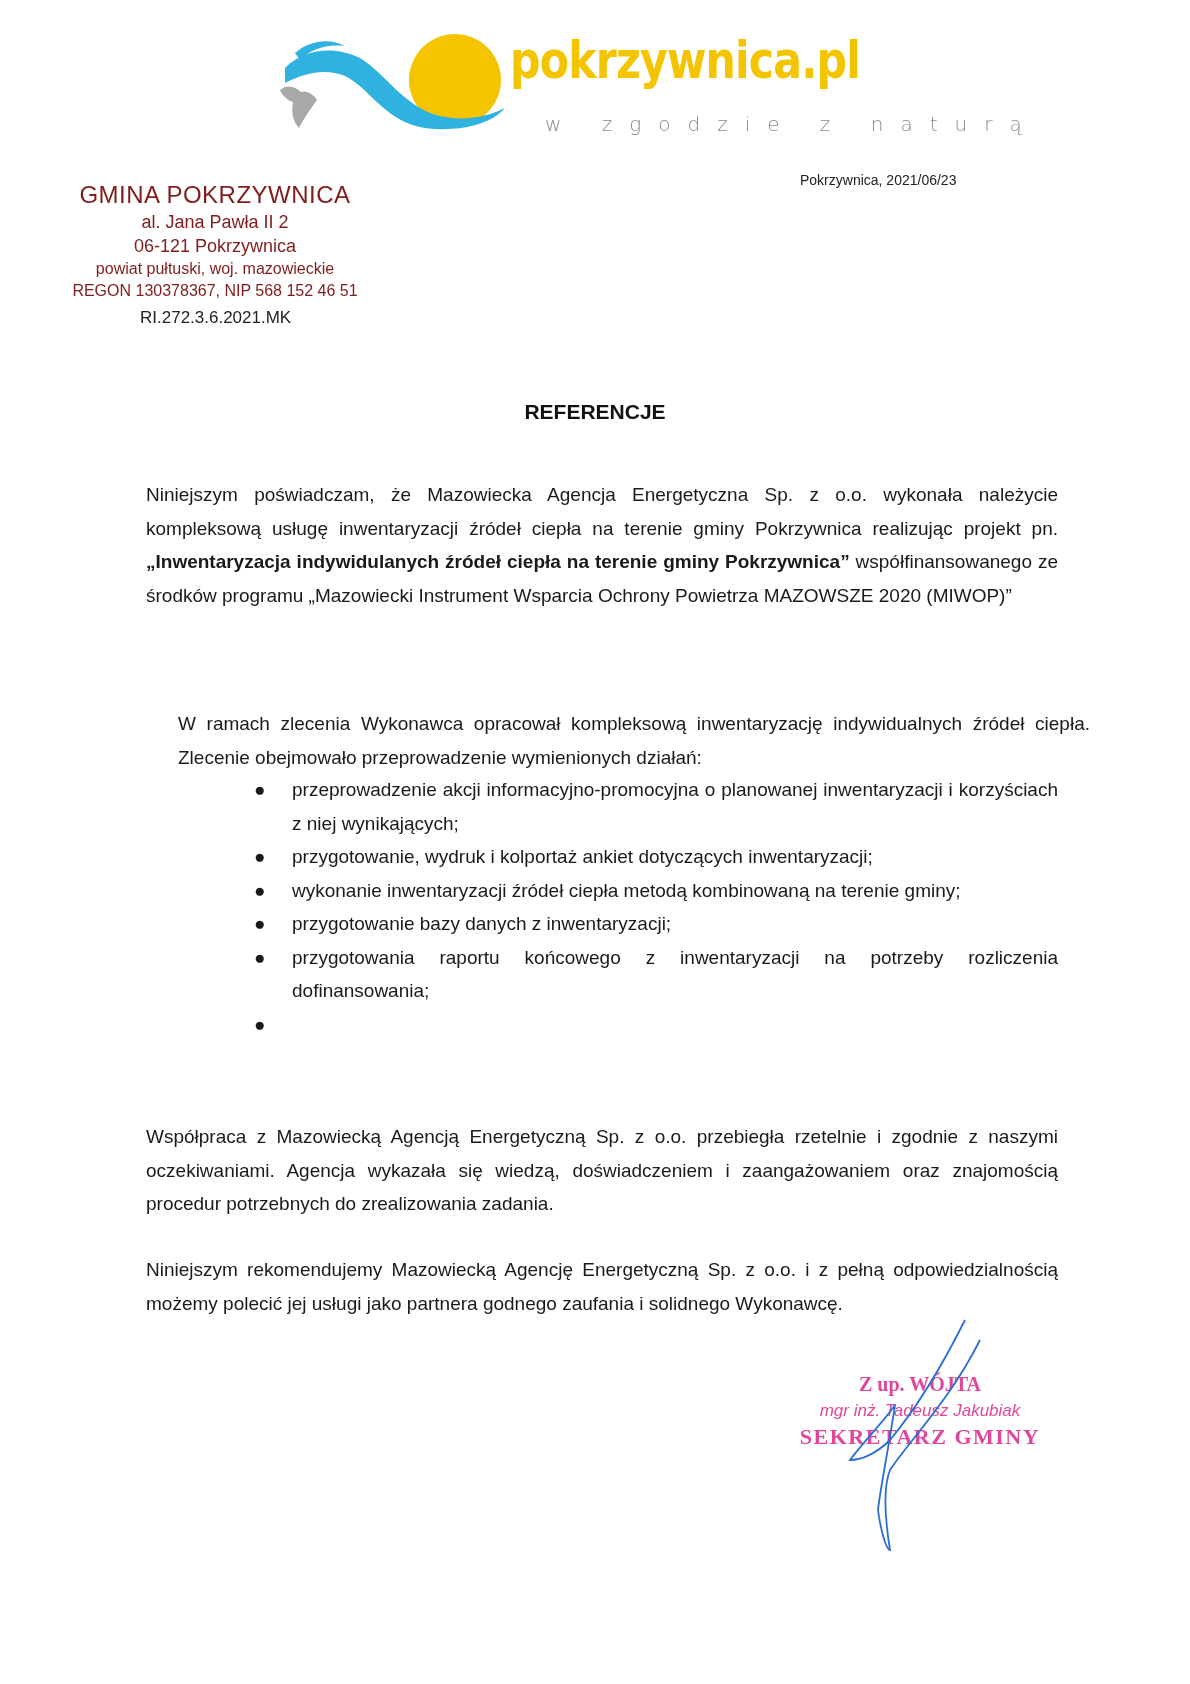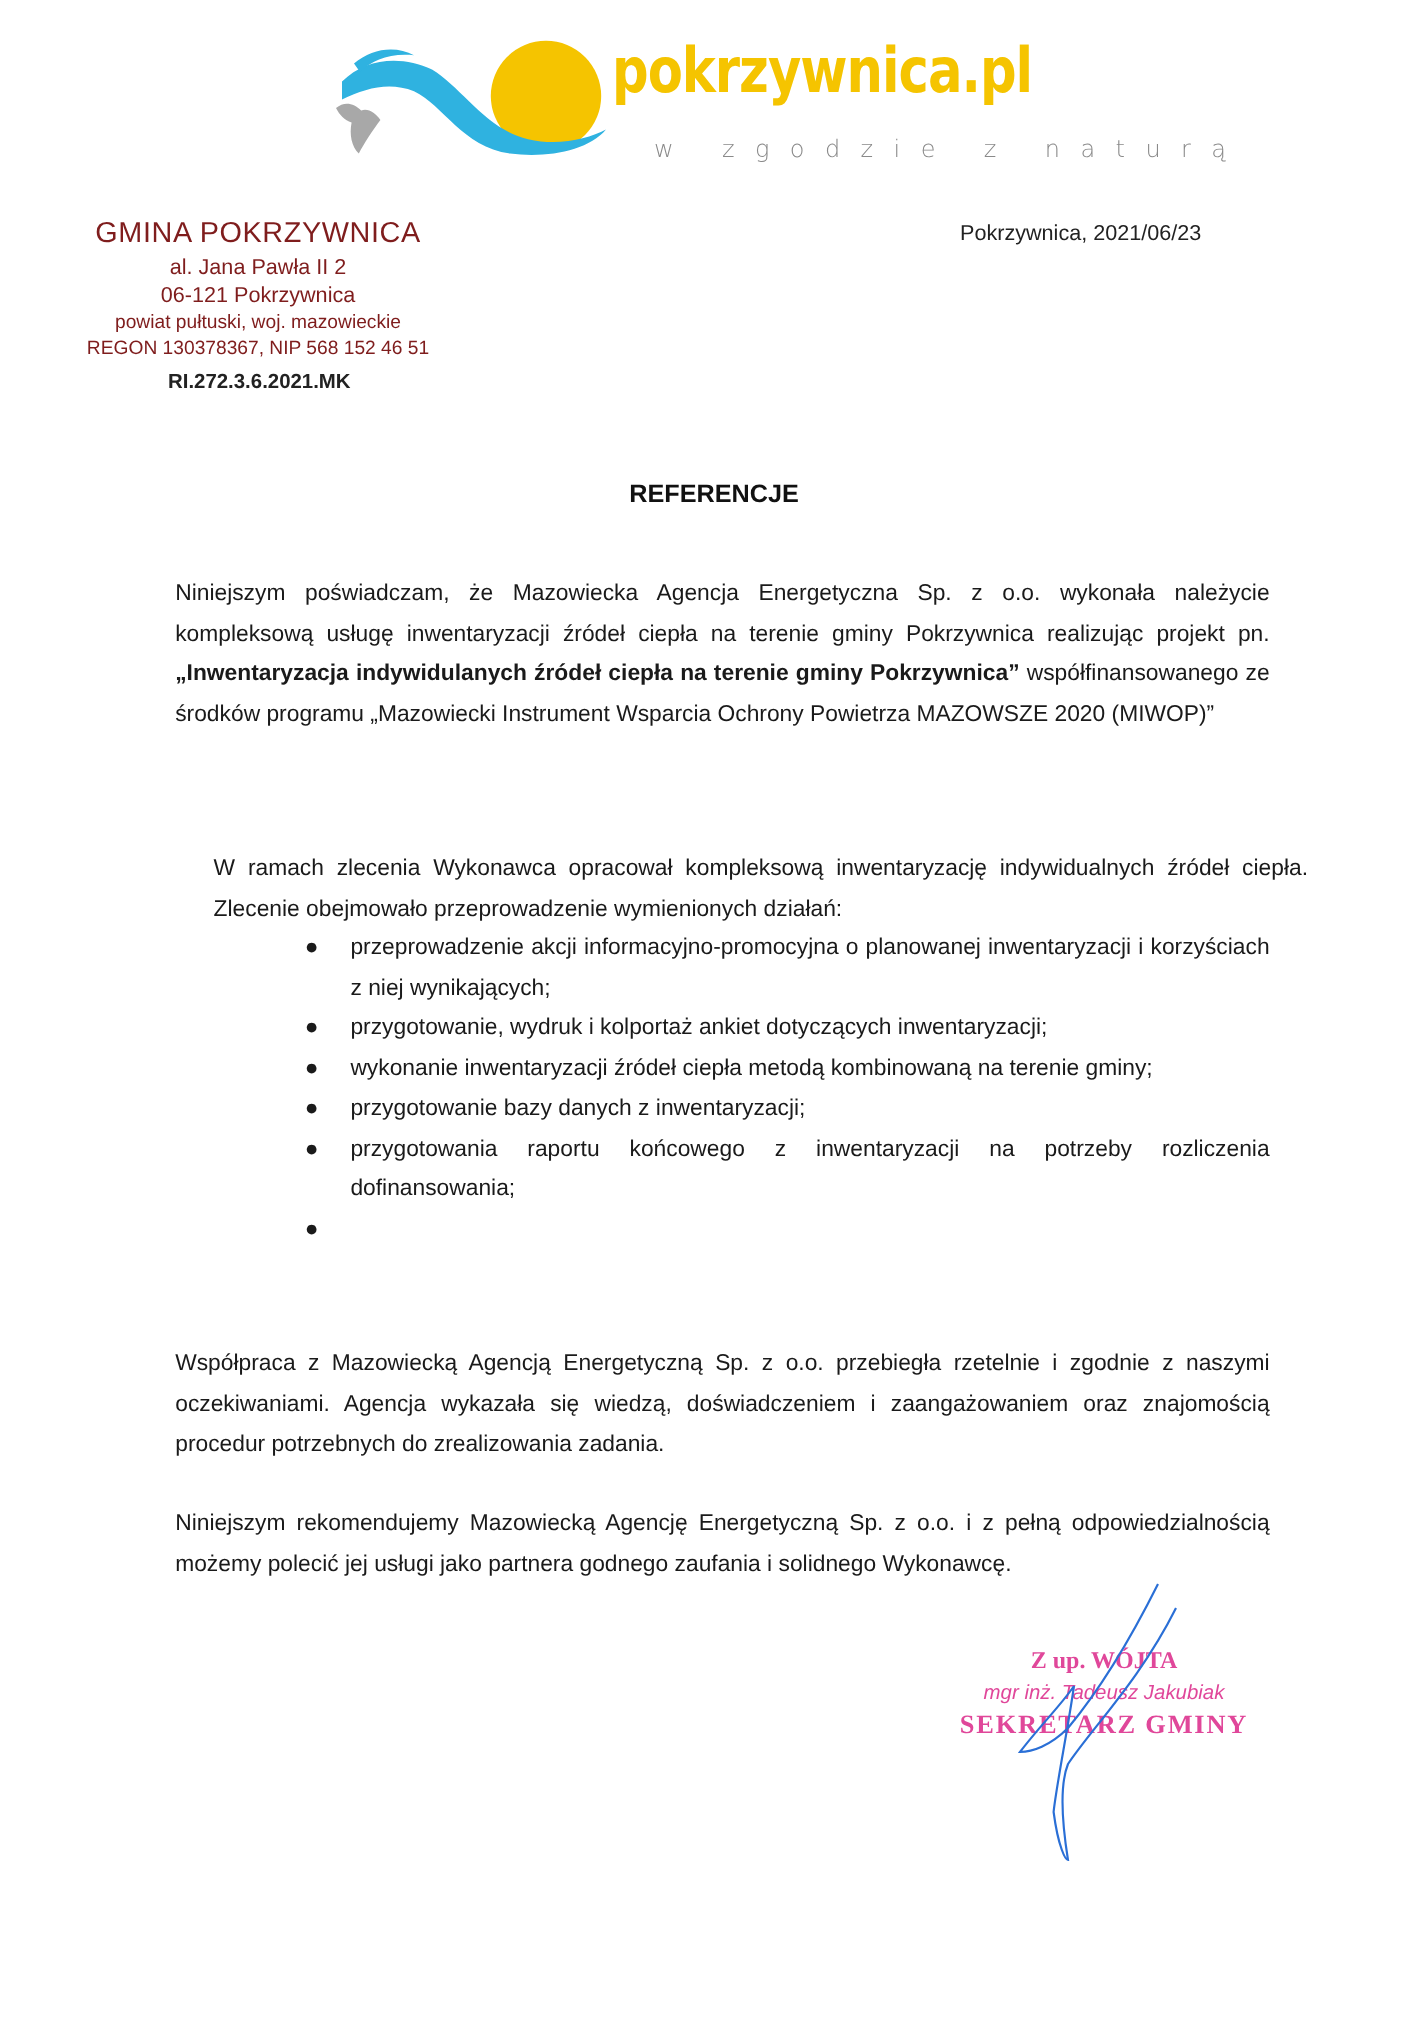--- a/index.html
+++ b/index.html
@@ -5,22 +5,22 @@
   html, body { margin:0; padding:0; background:#ffffff; }
   body { width:1190px; height:1684px; position:relative; overflow:hidden; font-family:"Liberation Sans", sans-serif; color:#1a1a1a; }
   .abs { position:absolute; }
   .logo-svg { left:265px; top:28px; }
   .logo-name { left:510px; top:30px; font-family:"DejaVu Sans", sans-serif; font-weight:bold; font-size:52px; color:#f5c400; letter-spacing:-1px; transform:scaleX(0.82); transform-origin:left top; }
   .logo-tag { left:545px; top:112px; font-family:"DejaVu Sans", sans-serif; font-size:20px; color:#8a8a8a; letter-spacing:17px; font-weight:200; }
   .stamp { left:50px; top:180px; width:330px; text-align:center; color:#7f1d1d; font-family:"Liberation Sans", sans-serif; }
   .stamp .t1 { font-size:24px; font-weight:normal; letter-spacing:0.5px; line-height:30px; }
   .stamp .t2 { font-size:18px; line-height:24px; }
   .stamp .t3 { font-size:16px; line-height:22px; }
-  .ref-no { left:140px; top:308px; font-size:17px; color:#222;font-weight:bold; }
-  .date { left:800px; top:184px; font-size:18px; color:#222; }
+  .ref-no { left:140px; top:308px; font-size:17px; color:#222; }
+  .date { left:800px; top:172px; font-size:14px; color:#222; }
   .heading { left:0; width:1190px; top:400px; text-align:center; font-weight:bold; font-size:21px; color:#111; }
   .body { left:146px; width:912px; font-size:19px; line-height:33.5px; color:#1a1a1a; font-family:"Liberation Sans", sans-serif; }
   .justify { text-align:justify; }
   .p1 { top:478px; }
   .p2 { top:707px;margin-left:32px; }
   .list { left:254px; width:804px; top:773px; margin:0; padding:0; list-style:none; font-size:19px; line-height:33.5px; }
   .list li { position:relative; padding-left:38px; text-align:justify; }
   .list li .bullet { position:absolute; left:0; top:0; }
   .p3 { top:1120px; }
   .p4 { top:1253px; }

